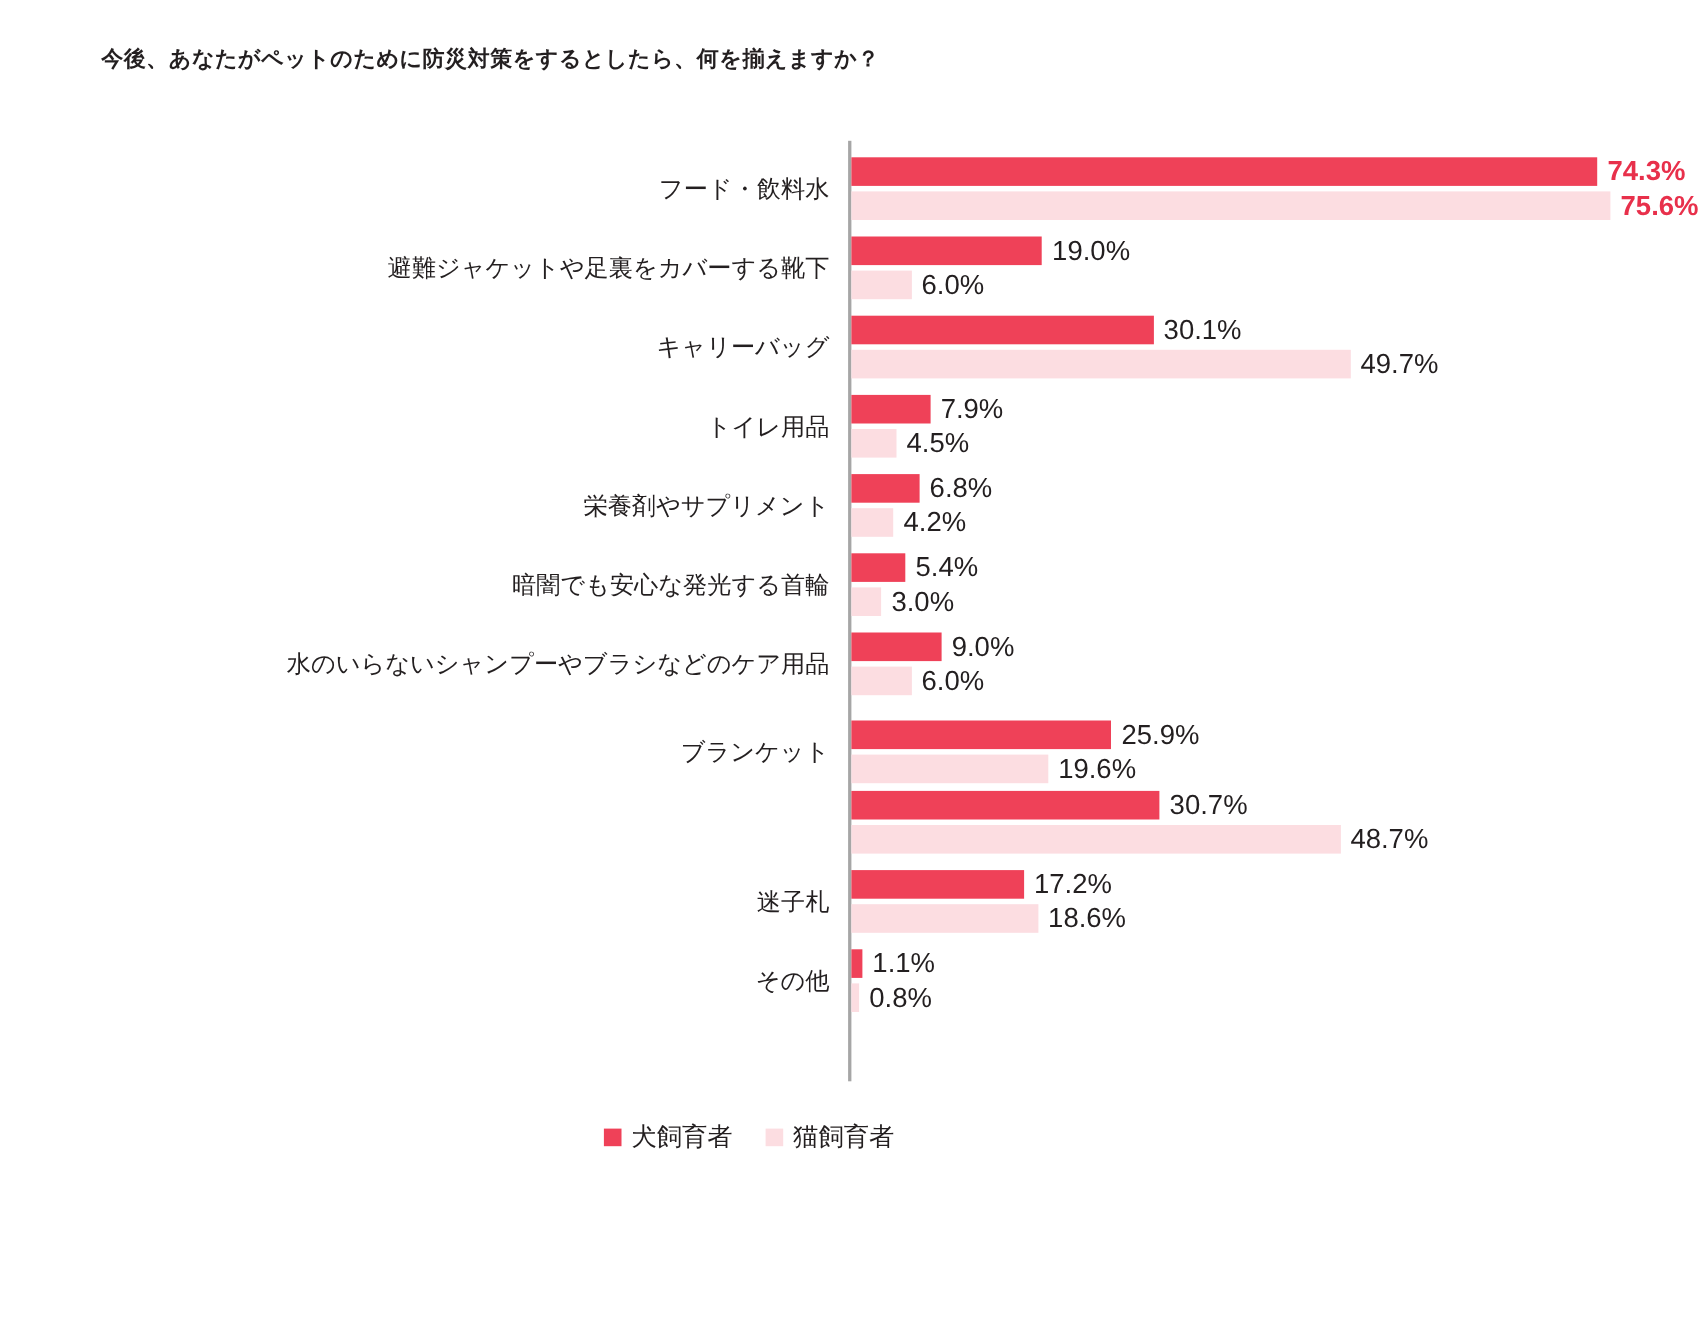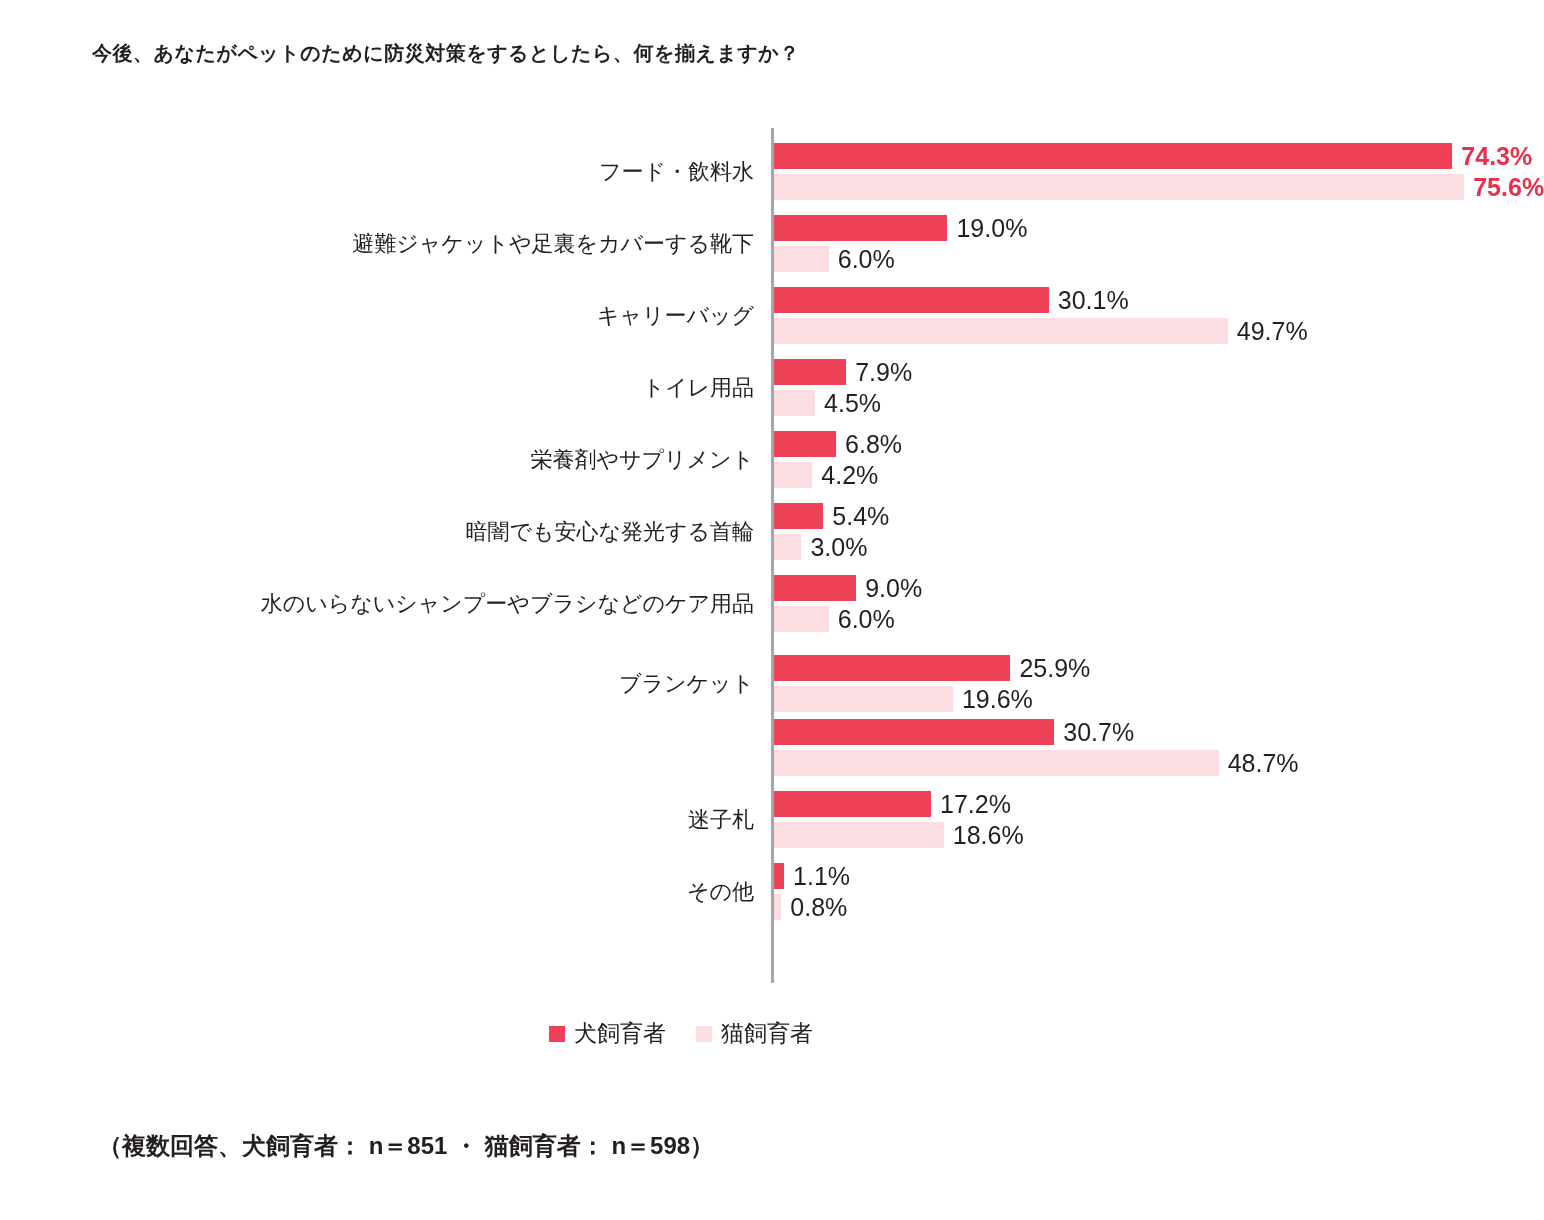--- a/index.html
+++ b/index.html
@@ -273,14 +273,13 @@
     <div class="legend-item">
       <span class="legend-swatch dog"></span>
       <span class="legend-label">犬飼育者</span>
     </div>
     <div class="legend-item">
       <span class="legend-swatch cat"></span>
       <span class="legend-label">猫飼育者</span>
     </div>
   </div>
 
-  <div class="footnote">（複数回答、犬飼育者： n＝851 ・ 猫飼育者： n＝598）</div>
 </div>
 
 </body></html>

